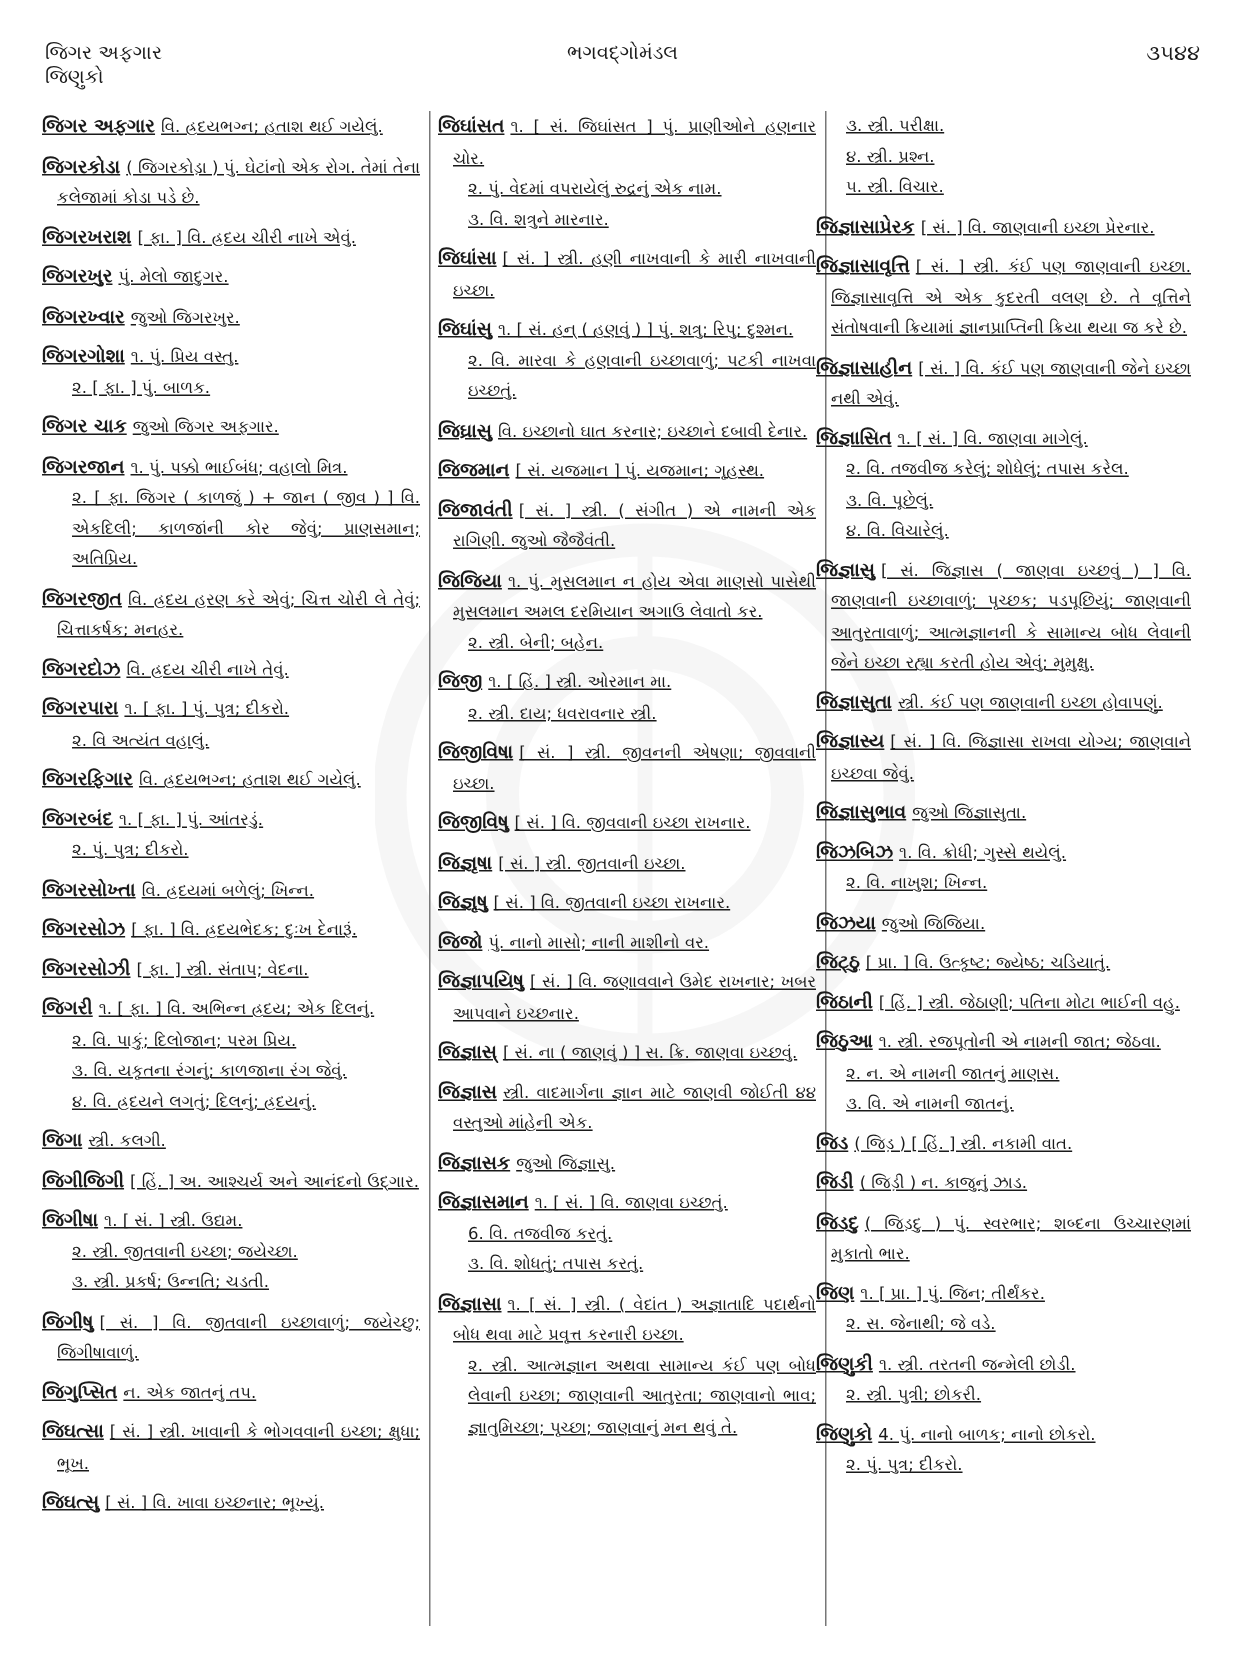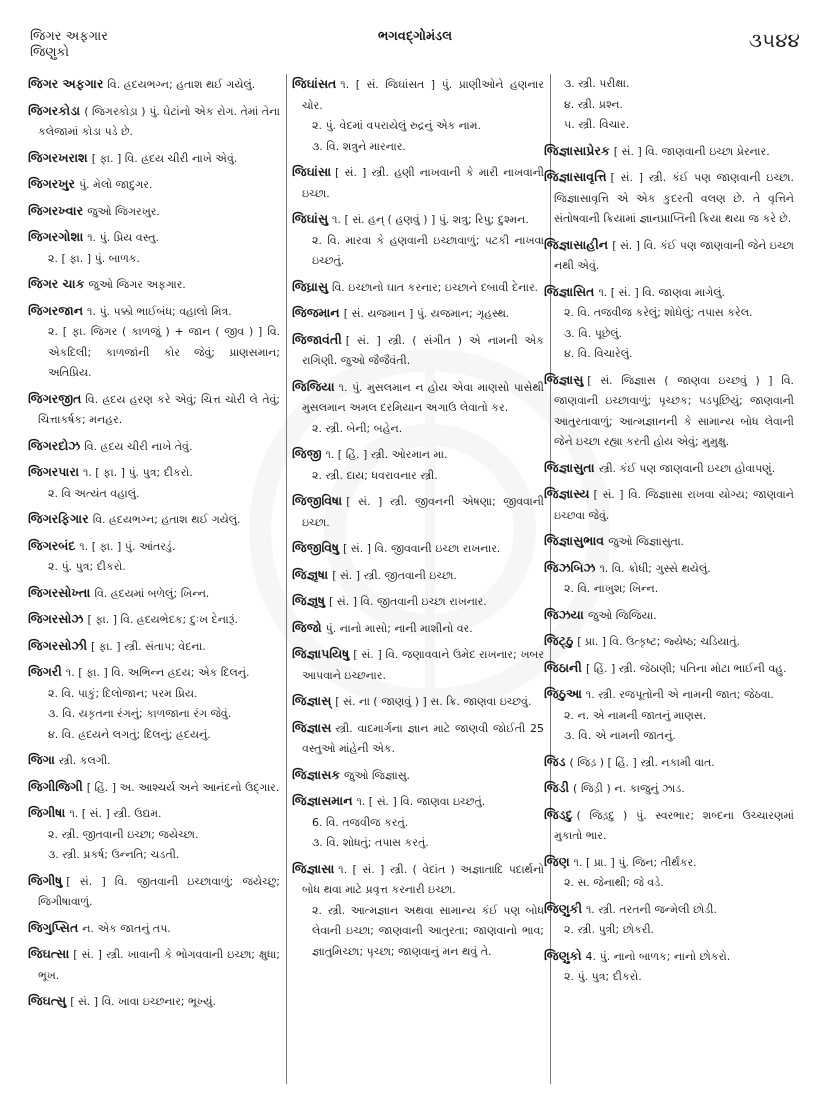--- a/index.html
+++ b/index.html
@@ -9,27 +9,27 @@
   }
   .watermark {
     position: absolute; left: 250px; top: 330px; width: 360px; height: 400px;
     pointer-events: none; opacity: 0.07;
   }
   .header {
     position: absolute; top: 28px; left: 30px; right: 25px; height: 40px;
     font-size: 13px;
   }
   .hdr-left { position: absolute; left: 0; top: 0; line-height: 16px; }
-  .hdr-center { position: absolute; left: 0; right: 0; top: 0; text-align: center; font-size: 13px; font-weight: bold; }
-  .hdr-right { position: absolute; right: 0; top: 0; font-size: 20px; }
+  .hdr-center { position: absolute; left: 0; right: 0; top: 0; text-align: center; font-size: 13px; }
+  .hdr-right { position: absolute; right: 0; top: 0; font-size: 14px; }
   .columns {
     position: absolute; top: 74px; left: 28px; width: 775px; height: 1020px;
   }
   .col {
-    position: absolute; top: 0; height: 1020px; font-size: 11.2px; line-height: 20.5px;
+    position: absolute; top: 0; height: 1020px; font-size: 11.2px; line-height: 20.5px; text-decoration: underline;
   }
   .col-1 { left: 0; width: 252px; }
   .col-2 { left: 264px; width: 252px; }
   .col-3 { left: 516px; width: 250px; }
   .divider {
     position: absolute; top: 0; width: 1px; height: 1010px; background: #777;
   }
   .div-1 { left: 258px; }
   .div-2 { left: 522px; }
   .entry { margin: 0 0 5px 0; text-indent: -10px; padding-left: 10px; text-align: justify; }
@@ -186,21 +186,21 @@
       <div class="entry">
         <div><span class="hw">જિજો</span><span class="def">પું. નાનો માસો; નાની માશીનો વર.</span></div>
       </div>
       <div class="entry">
         <div><span class="hw">જિજ્ઞાપયિષુ</span><span class="def">[ સં. ] વિ. જણાવવાને ઉમેદ રાખનાર; ખબર આપવાને ઇચ્છનાર.</span></div>
       </div>
       <div class="entry">
         <div><span class="hw">જિજ્ઞાસ્</span><span class="def">[ સં. ના ( જાણવું ) ] સ. ક્રિ. જાણવા ઇચ્છવું.</span></div>
       </div>
       <div class="entry">
-        <div><span class="hw">જિજ્ઞાસ</span><span class="def">સ્ત્રી. વાદમાર્ગના જ્ઞાન માટે જાણવી જોઈતી 25 વસ્તુઓ માંહેની એક.</span></div>
+        <div><span class="hw">જિજ્ઞાસ</span><span class="def">સ્ત્રી. વાદમાર્ગના જ્ઞાન માટે જાણવી જોઈતી ૪૪ વસ્તુઓ માંહેની એક.</span></div>
       </div>
       <div class="entry">
         <div><span class="hw">જિજ્ઞાસક</span><span class="def">જુઓ જિજ્ઞાસુ.</span></div>
       </div>
       <div class="entry">
         <div><span class="hw">જિજ્ઞાસમાન</span><span class="def">૧. [ સં. ] વિ. જાણવા ઇચ્છતું.</span></div>
         <div class="sense def">6. વિ. તજવીજ કરતું.</div>
         <div class="sense def">૩. વિ. શોધતું; તપાસ કરતું.</div>
       </div>
       <div class="entry">

